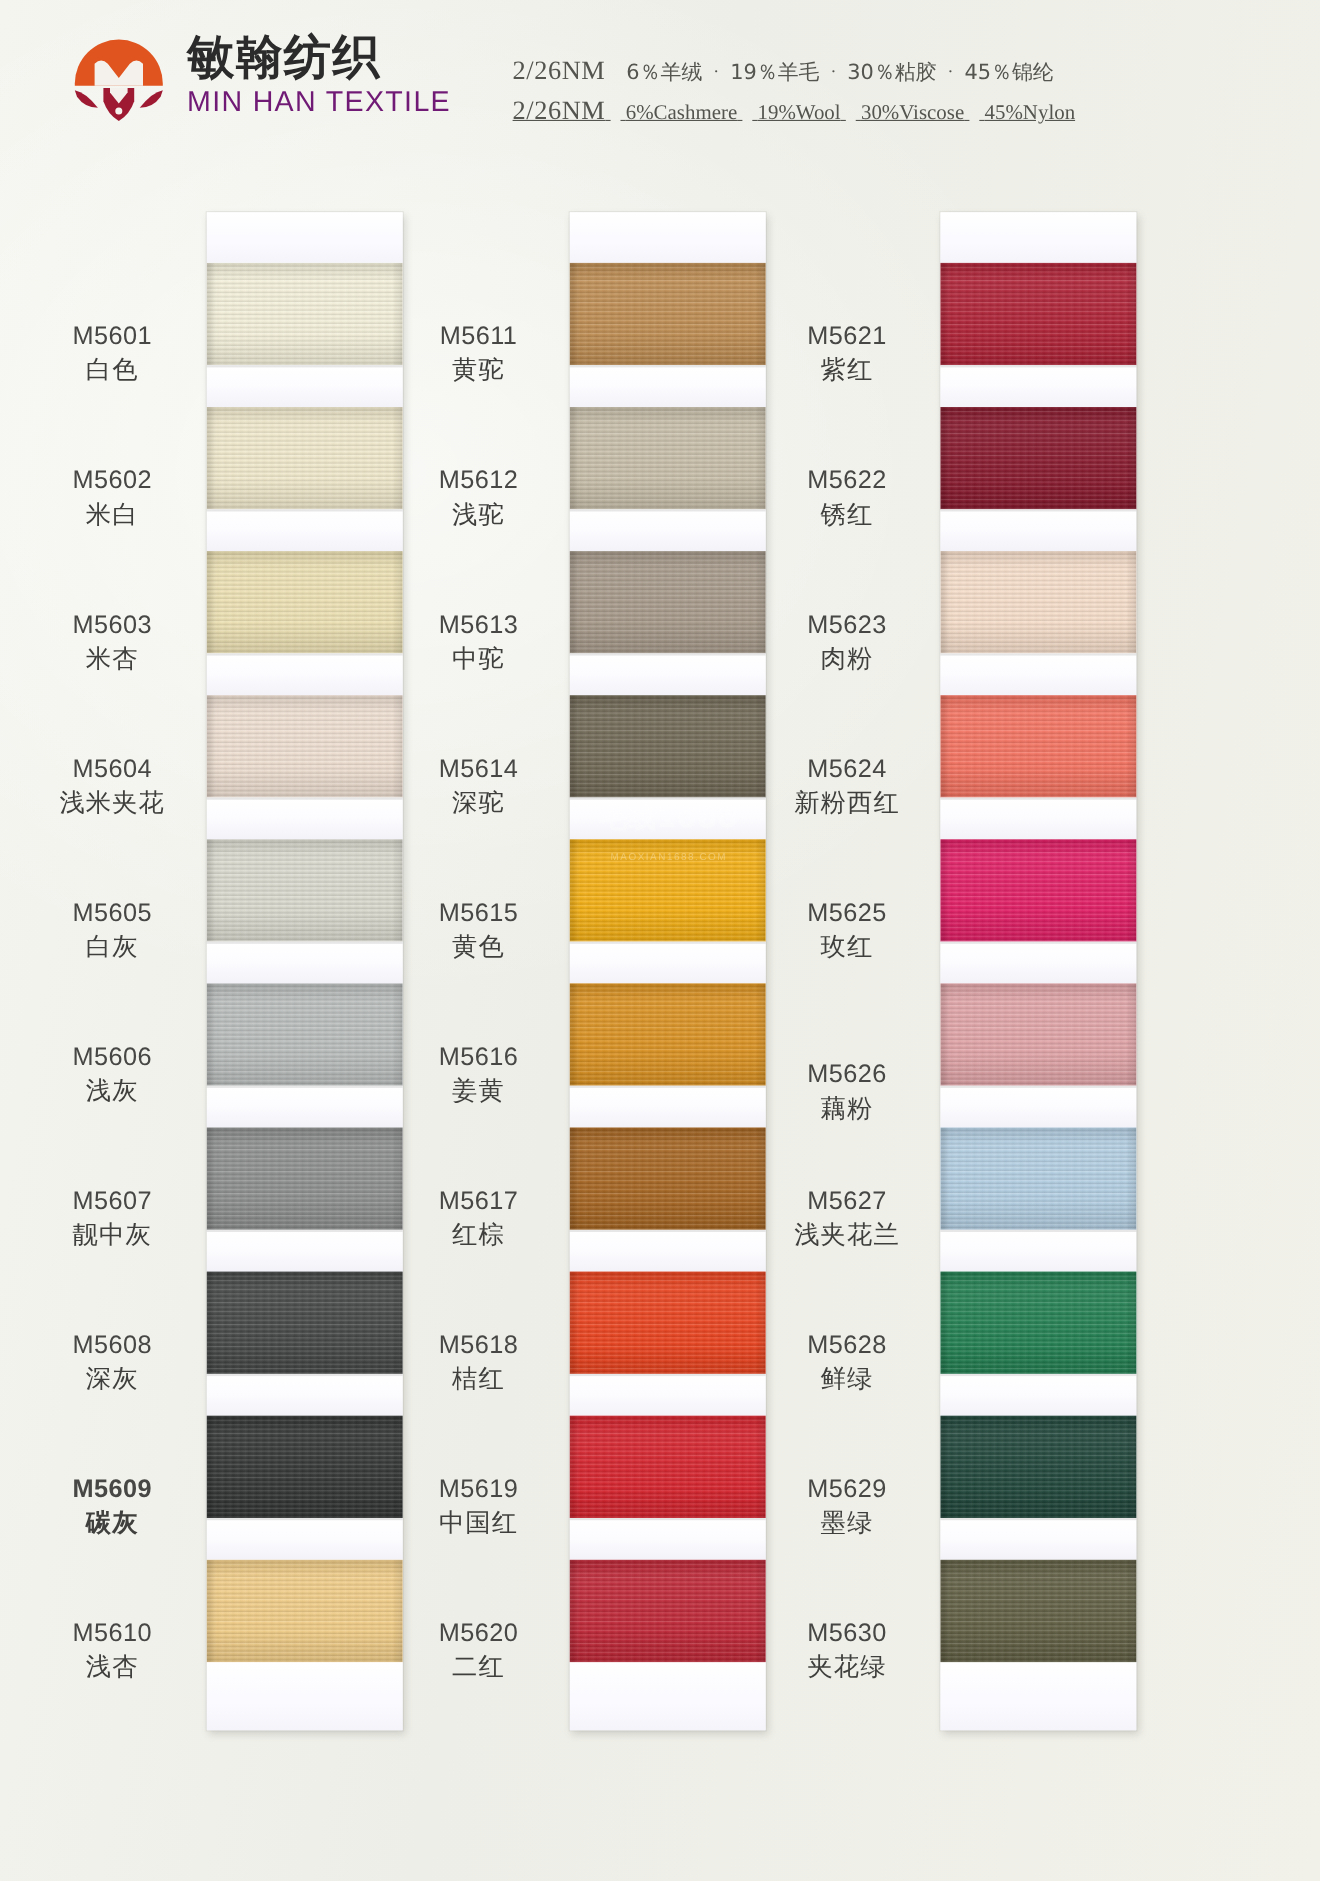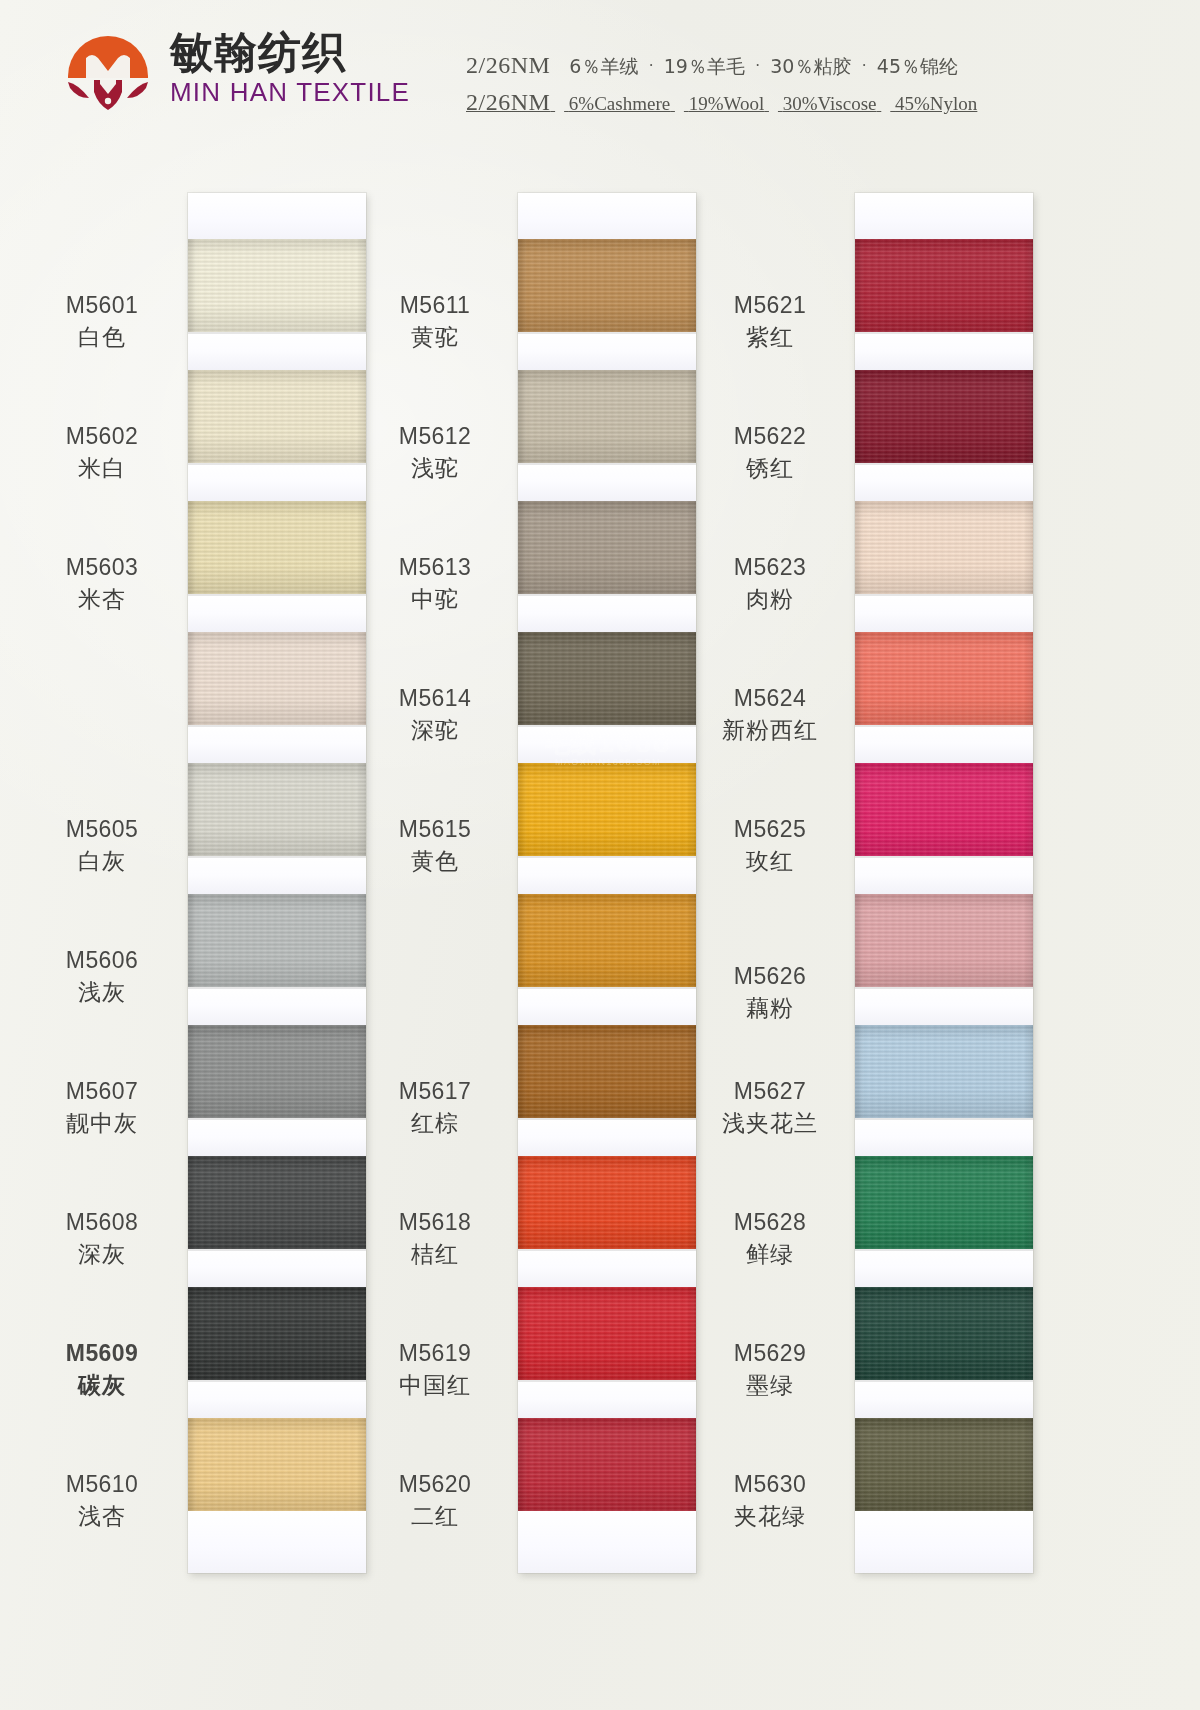--- a/index.html
+++ b/index.html
@@ -205,21 +205,21 @@
     color: #ffffff;
     letter-spacing: 1px;
     text-shadow: 0 0 2px rgba(255,255,255,0.6);
     line-height: 1;
   }
   .watermark .wm-bot {
     font-family: "Liberation Sans", sans-serif;
     font-size: 9px;
     color: #ffffff;
     letter-spacing: 1.4px;
-    margin-top: 2px;
+    margin-top: 19px;
     line-height: 1;
   }
 </style>
 </head>
 <body>
 
 <div class="paper-sheen"></div>
 
 <div class="header">
 
@@ -346,20 +346,24 @@
       <span class="name">白色</span>
     </div>
     <div class="label col1" style="top: 385.5px;">
       <span class="code">M5602</span>
       <span class="name">米白</span>
     </div>
     <div class="label col1" style="top: 516.5px;">
       <span class="code">M5603</span>
       <span class="name">米杏</span>
     </div>
+    <div class="label col1" style="top: 647.5px;">
+      <span class="code">M5604</span>
+      <span class="name">浅米夹花</span>
+    </div>
     <div class="label col1" style="top: 778.5px;">
       <span class="code">M5605</span>
       <span class="name">白灰</span>
     </div>
     <div class="label col1" style="top: 909.5px;">
       <span class="code">M5606</span>
       <span class="name">浅灰</span>
     </div>
     <div class="label col1" style="top: 1040.5px;">
       <span class="code">M5607</span>
@@ -462,20 +466,24 @@
       <span class="code">M5613</span>
       <span class="name">中驼</span>
     </div>
     <div class="label col2" style="top: 647.5px;">
       <span class="code">M5614</span>
       <span class="name">深驼</span>
     </div>
     <div class="label col2" style="top: 778.5px;">
       <span class="code">M5615</span>
       <span class="name">黄色</span>
+    </div>
+    <div class="label col2" style="top: 909.5px;">
+      <span class="code">M5616</span>
+      <span class="name">姜黄</span>
     </div>
     <div class="label col2" style="top: 1040.5px;">
       <span class="code">M5617</span>
       <span class="name">红棕</span>
     </div>
     <div class="label col2" style="top: 1171.5px;">
       <span class="code">M5618</span>
       <span class="name">桔红</span>
     </div>
     <div class="label col2" style="top: 1302.5px;">

